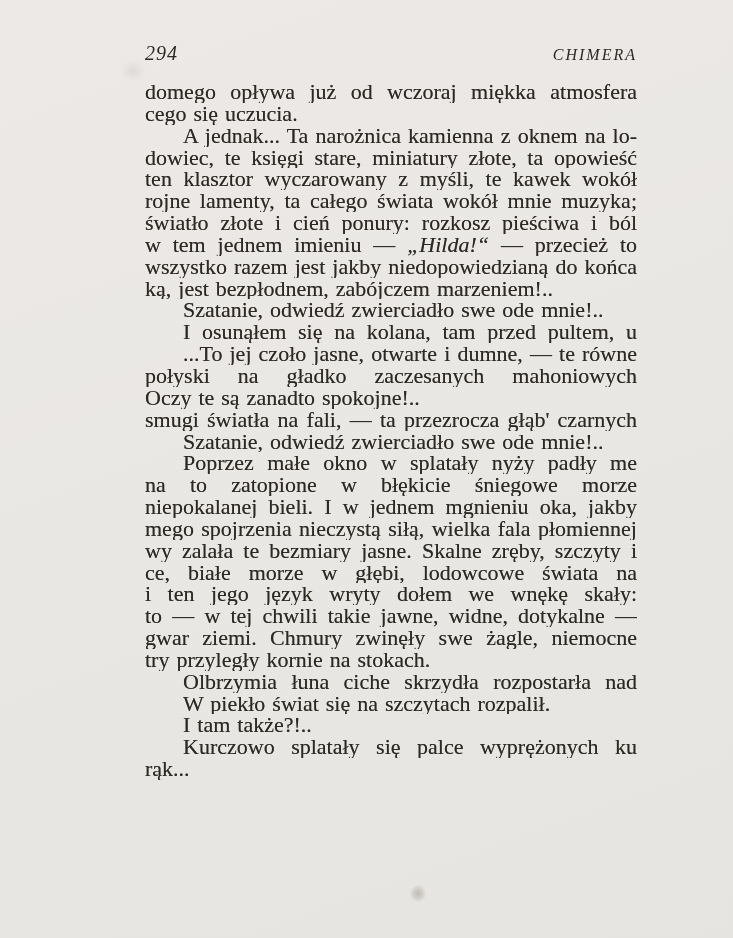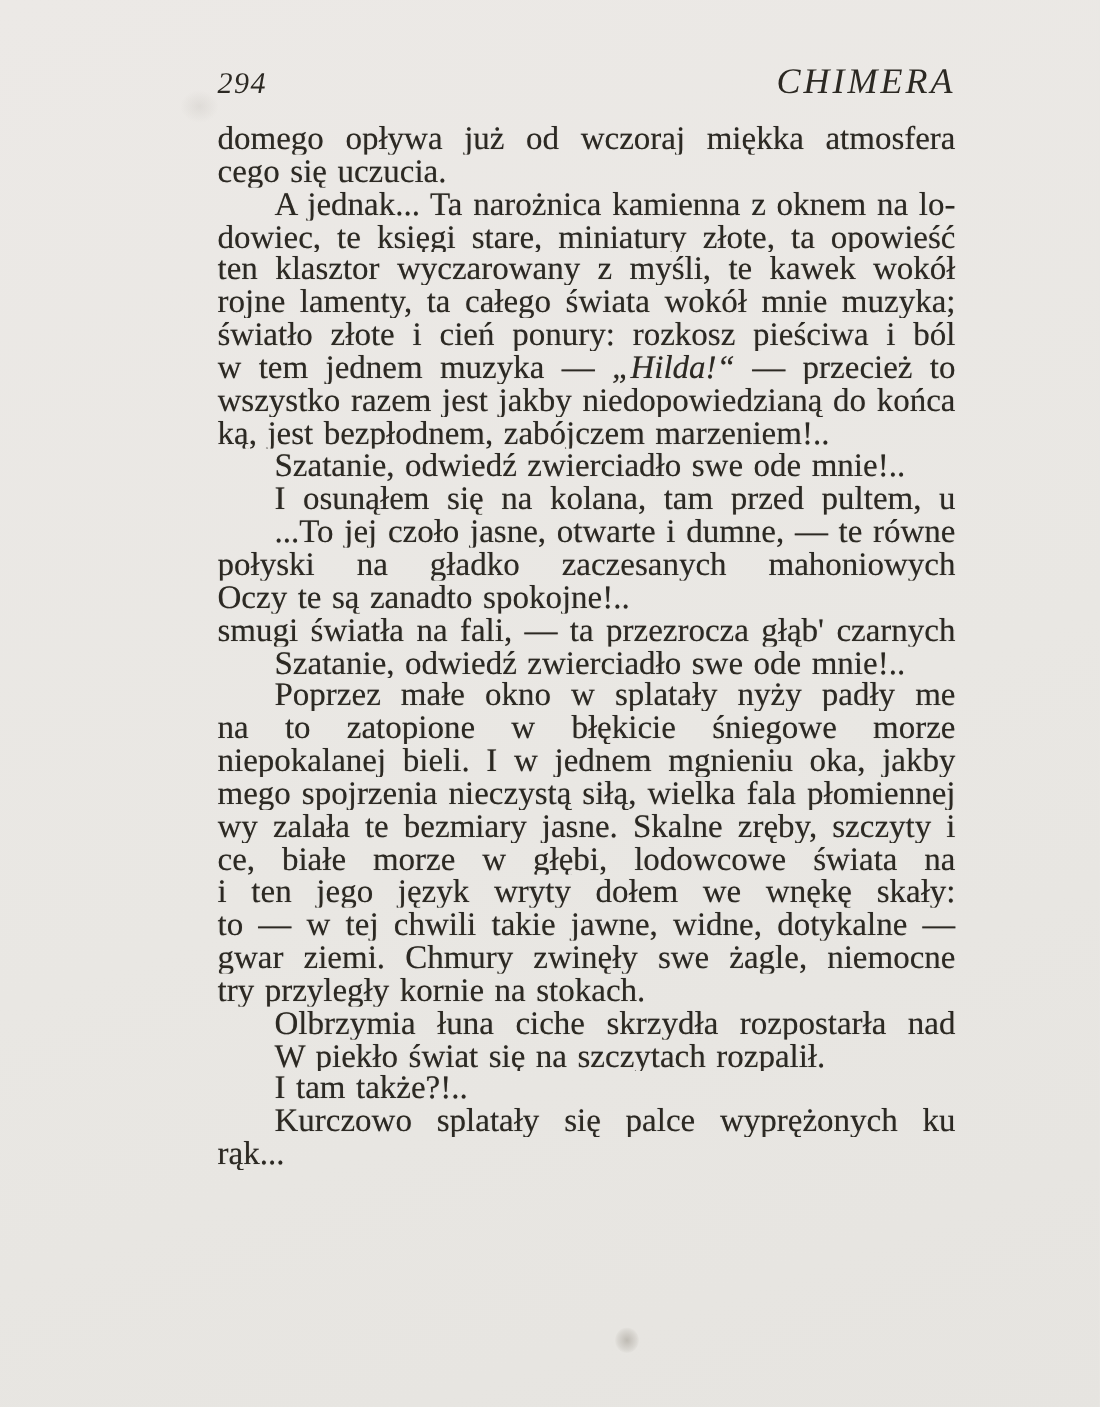--- a/index.html
+++ b/index.html
@@ -25,21 +25,21 @@
     display: flex;
     justify-content: space-between;
     align-items: baseline;
     font-style: italic;
   }
   .page-number {
     font-size: 20px;
     letter-spacing: 1px;
   }
   .journal-title {
-    font-size: 24px;
+    font-size: 16px;
     letter-spacing: 2px;
     font-weight: 500;
   }
   .body-text {
     position: absolute;
     left: 145px;
     top: 81px;
     width: 492px;
     font-size: 22px;
     line-height: 21.85px;
@@ -93,21 +93,21 @@
   </div>
 
   <div class="body-text">
     <div class="line">domego opływa już od wczoraj miękka atmosfera rodzą-</div>
     <div class="line pend">cego się uczucia.</div>
     <div class="line indent">A jednak... Ta narożnica kamienna z oknem na lo-</div>
     <div class="line">dowiec, te księgi stare, miniatury złote, ta opowieść naiwna,</div>
     <div class="line">ten klasztor wyczarowany z myśli, te kawek wokół wieży</div>
     <div class="line">rojne lamenty, ta całego świata wokół mnie muzyka; owo</div>
     <div class="line">światło złote i cień ponury: rozkosz pieściwa i ból trawiący</div>
-    <div class="line"><span>w tem jednem muzyka — </span><span class="italic">„Hilda!“</span><span> — przecież to wszystko,</span></div>
+    <div class="line"><span>w tem jednem imieniu — </span><span class="italic">„Hilda!“</span><span> — przecież to wszystko,</span></div>
     <div class="line">wszystko razem jest jakby niedopowiedzianą do końca baj-</div>
     <div class="line pend">ką, jest bezpłodnem, zabójczem marzeniem!..</div>
     <div class="line indent pend">Szatanie, odwiedź zwierciadło swe ode mnie!..</div>
     <div class="line indent">I osunąłem się na kolana, tam przed pultem, u okna.</div>
     <div class="line indent">...To jej czoło jasne, otwarte i dumne, — te równe</div>
     <div class="line">połyski na gładko zaczesanych mahoniowych włosach, jak</div>
     <div class="line pend">Oczy te są zanadto spokojne!..</div>
     <div class="line">smugi światła na fali, — ta przezrocza głąb' czarnych oczu...</div>
     <div class="line indent pend">Szatanie, odwiedź zwierciadło swe ode mnie!..</div>
     <div class="line indent">Poprzez małe okno w splatały nyży padły me oczy</div>

